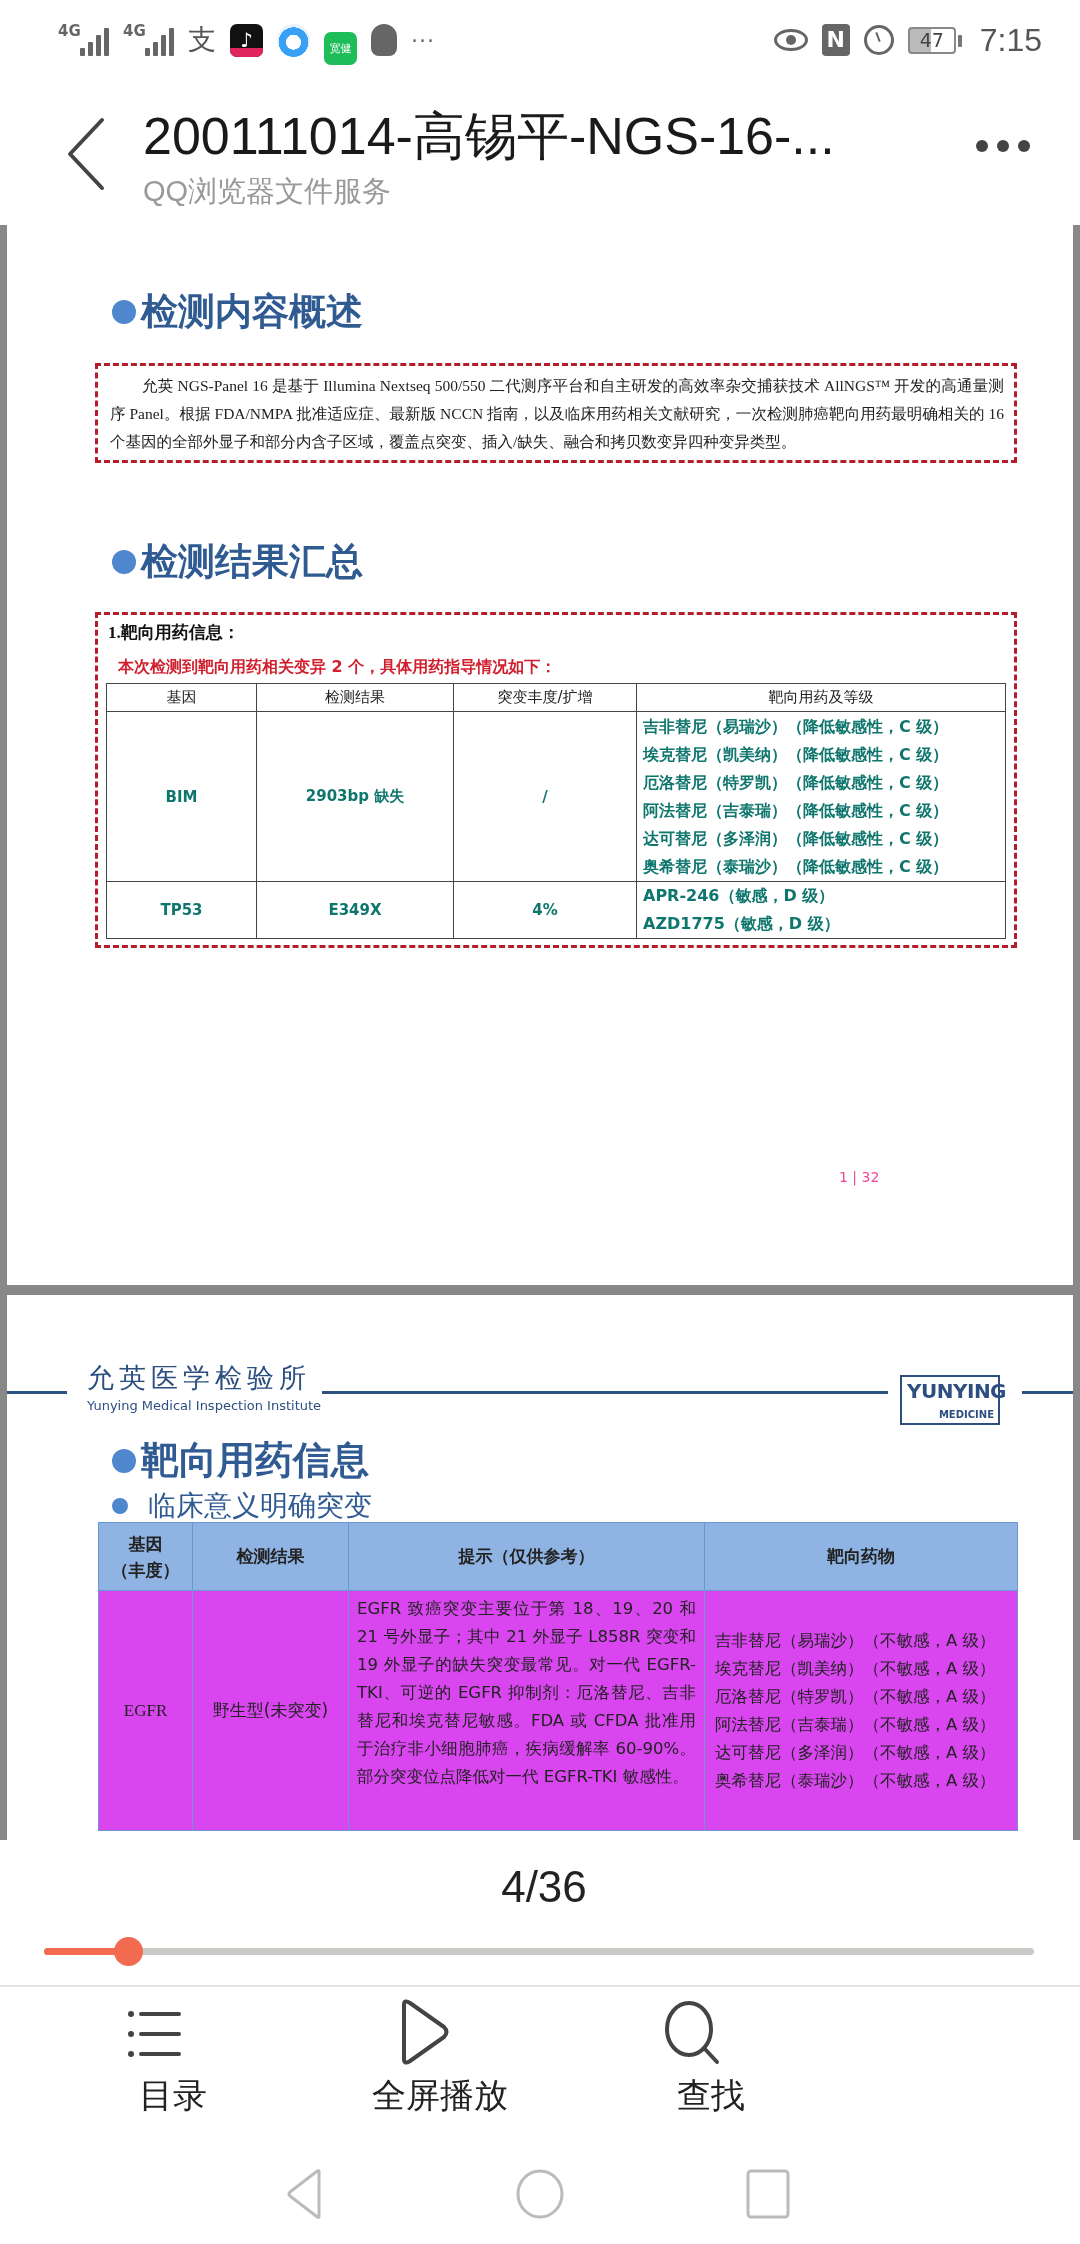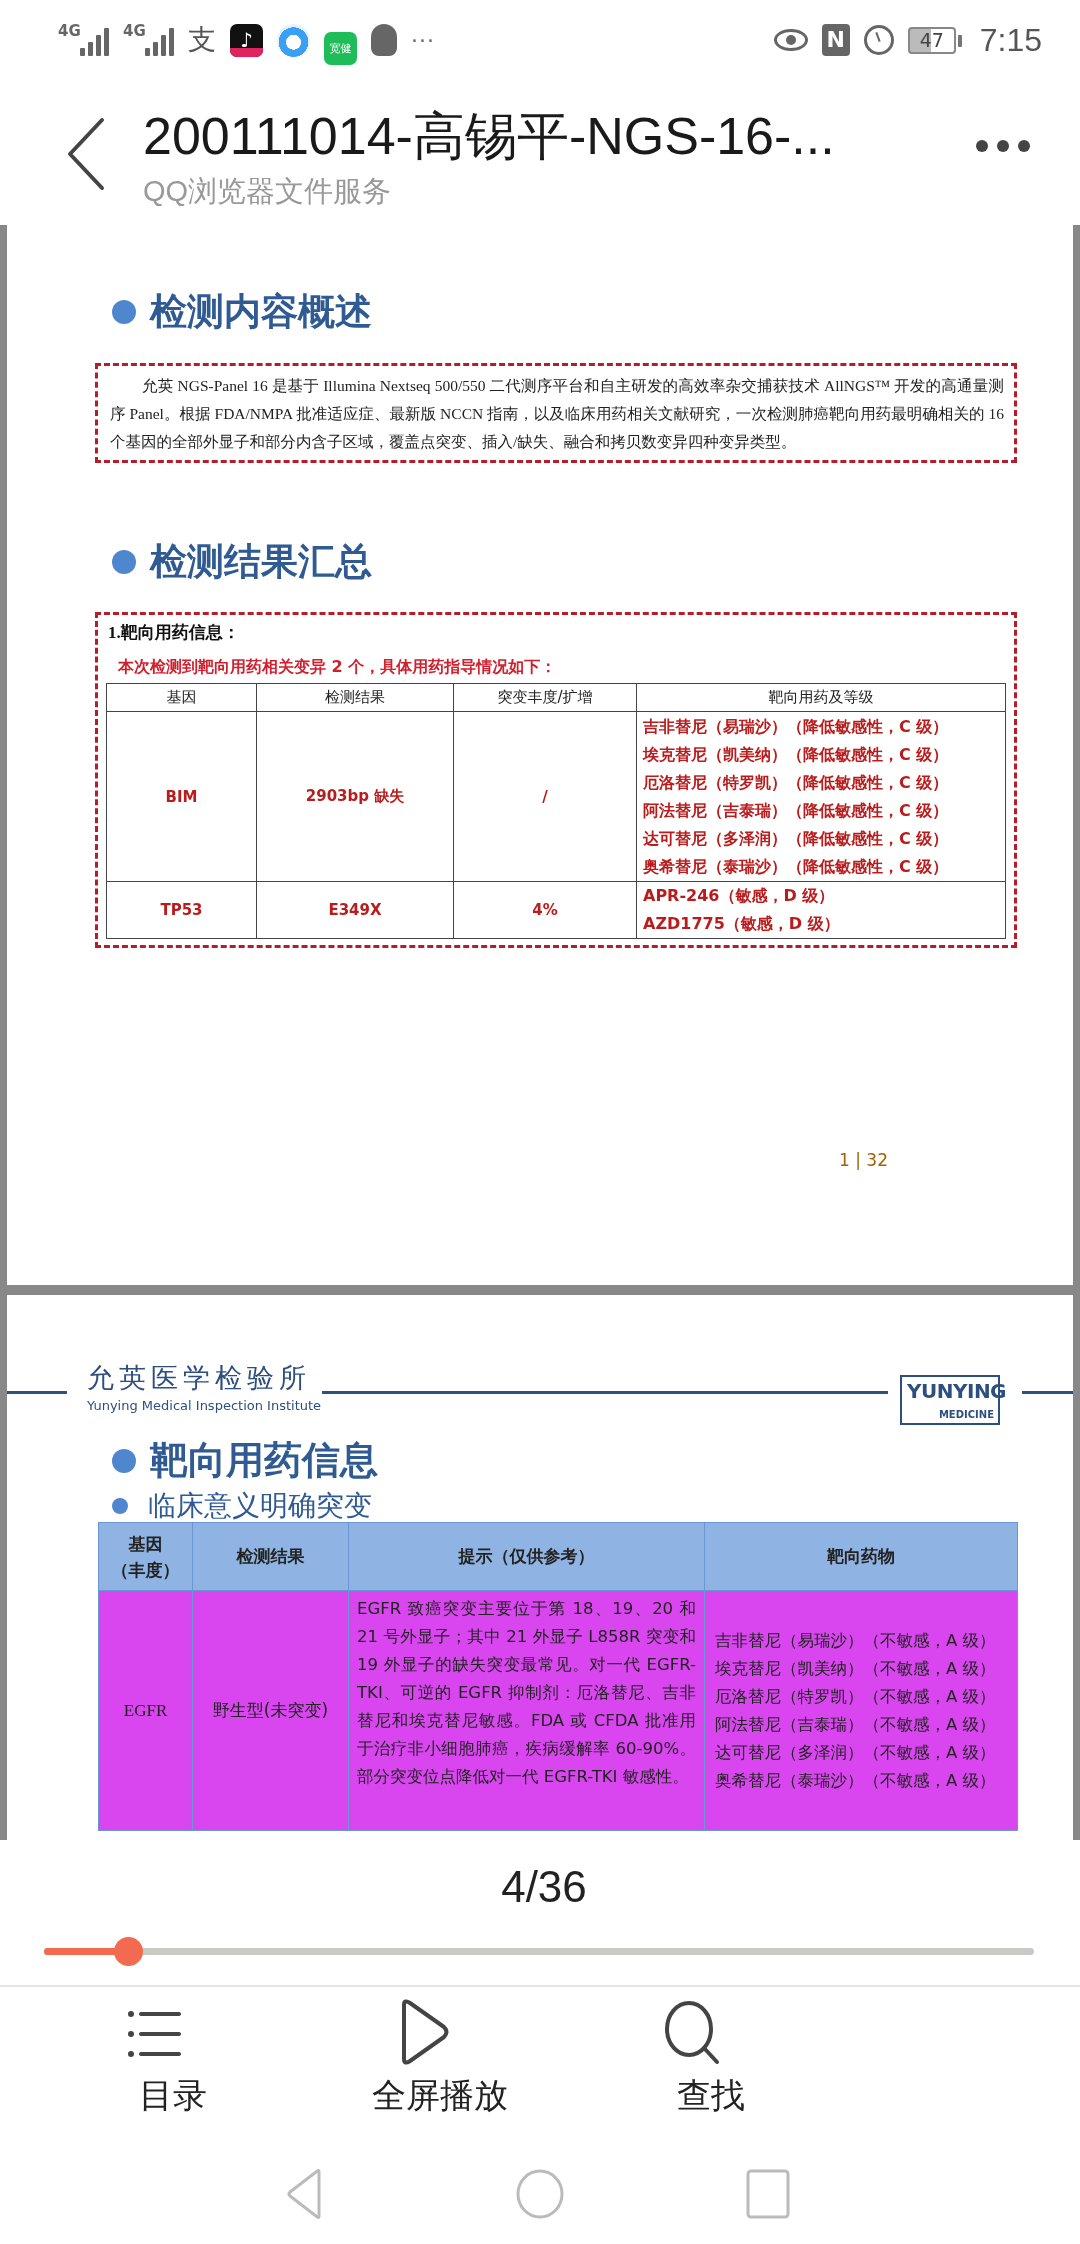--- a/index.html
+++ b/index.html
@@ -36,33 +36,33 @@
   .subtitle { position: absolute; left: 143px; top: 92px; font-size: 29px; color: #999; font-family: "Liberation Sans", sans-serif; }
   .more-btn { position: absolute; right: 50px; top: 60px; display: flex; gap: 9px; }
   .more-btn span { width: 12px; height: 12px; border-radius: 50%; background: #444; }
 
   
   .viewer { position: absolute; left: 0; top: 225px; width: 1080px; height: 1615px; background: #888; overflow: hidden; }
   .page { position: absolute; left: 7px; width: 1066px; background: #fff; }
   .page1 { top: 0; height: 1060px; }
   .page2 { top: 1070px; height: 700px; }
 
-  .h-section { position: absolute; display: flex; align-items: center; gap: 14px; color: #2f5b92; font-weight: bold; font-size: 37px; font-family: "Liberation Sans", sans-serif; }
+  .h-section { position: absolute; display: flex; align-items: center; gap: 5px; color: #2f5b92; font-weight: bold; font-size: 37px; font-family: "Liberation Sans", sans-serif; }
   .bullet { width: 24px; height: 24px; border-radius: 50%; background: #4f87cf; }
 
   .dashed { position: absolute; border: 3px dashed #b51d2a; }
   .intro-text { font-family: "Liberation Serif", serif; font-size: 15.5px; line-height: 28px; color: #222; padding: 6px 10px 0 12px; text-indent: 32px; text-align: justify; }
 
   .res-heading { position: absolute; left: 10px; top: 6px; font-family: "Liberation Serif", serif; font-weight: bold; font-size: 17px; color: #111; }
   .res-red { position: absolute; left: 20px; top: 42px; font-size: 16px; font-weight: bold; color: #d0202e; }
   table.rt { position: absolute; left: 8px; top: 68px; width: 900px; border-collapse: collapse; font-size: 15px; }
   table.rt th { font-weight: normal; height: 28px; border: 1.5px solid #444; color: #222; font-size: 15px; }
-  table.rt td { border: 1.5px solid #444; text-align: center; color: #b91c1c; font-weight: bold; }
+  table.rt td { border: 1.5px solid #444; text-align: center; color: #0f766e; font-weight: bold; }
   table.rt td.drugs { text-align: left; padding-left: 6px; line-height: 28px; font-size: 16px; }
-  .page-num { position: absolute; left: 832px; top: 925px; font-size: 17px; color: #a16207; }
+  .page-num { position: absolute; left: 832px; top: 944px; font-size: 14px; color: #ec4899; }
 
   
   .hdr-line { position: absolute; height: 3px; background: #2c5282; top: 96px; }
   .logo-cn { position: absolute; left: 80px; top: 65px; font-size: 27px; color: #2c4f80; letter-spacing: 5px; }
   .logo-en { position: absolute; left: 80px; top: 103px; font-size: 13px; color: #2c4f80; }
   .logo-box { position: absolute; left: 893px; top: 80px; width: 100px; height: 50px; border: 2px solid #2c4f80; color: #2c4f80; font-weight: bold; }
   .logo-box .l1 { position: absolute; left: 5px; top: 2px; font-size: 20px; letter-spacing: -0.5px; }
   .logo-box .l2 { position: absolute; right: 4px; bottom: 3px; font-size: 10px; }
   .subh { position: absolute; left: 105px; top: 192px; display: flex; align-items: center; gap: 20px; color: #2f5b92; font-size: 28px; }
   .subh .bullet { width: 16px; height: 16px; }

